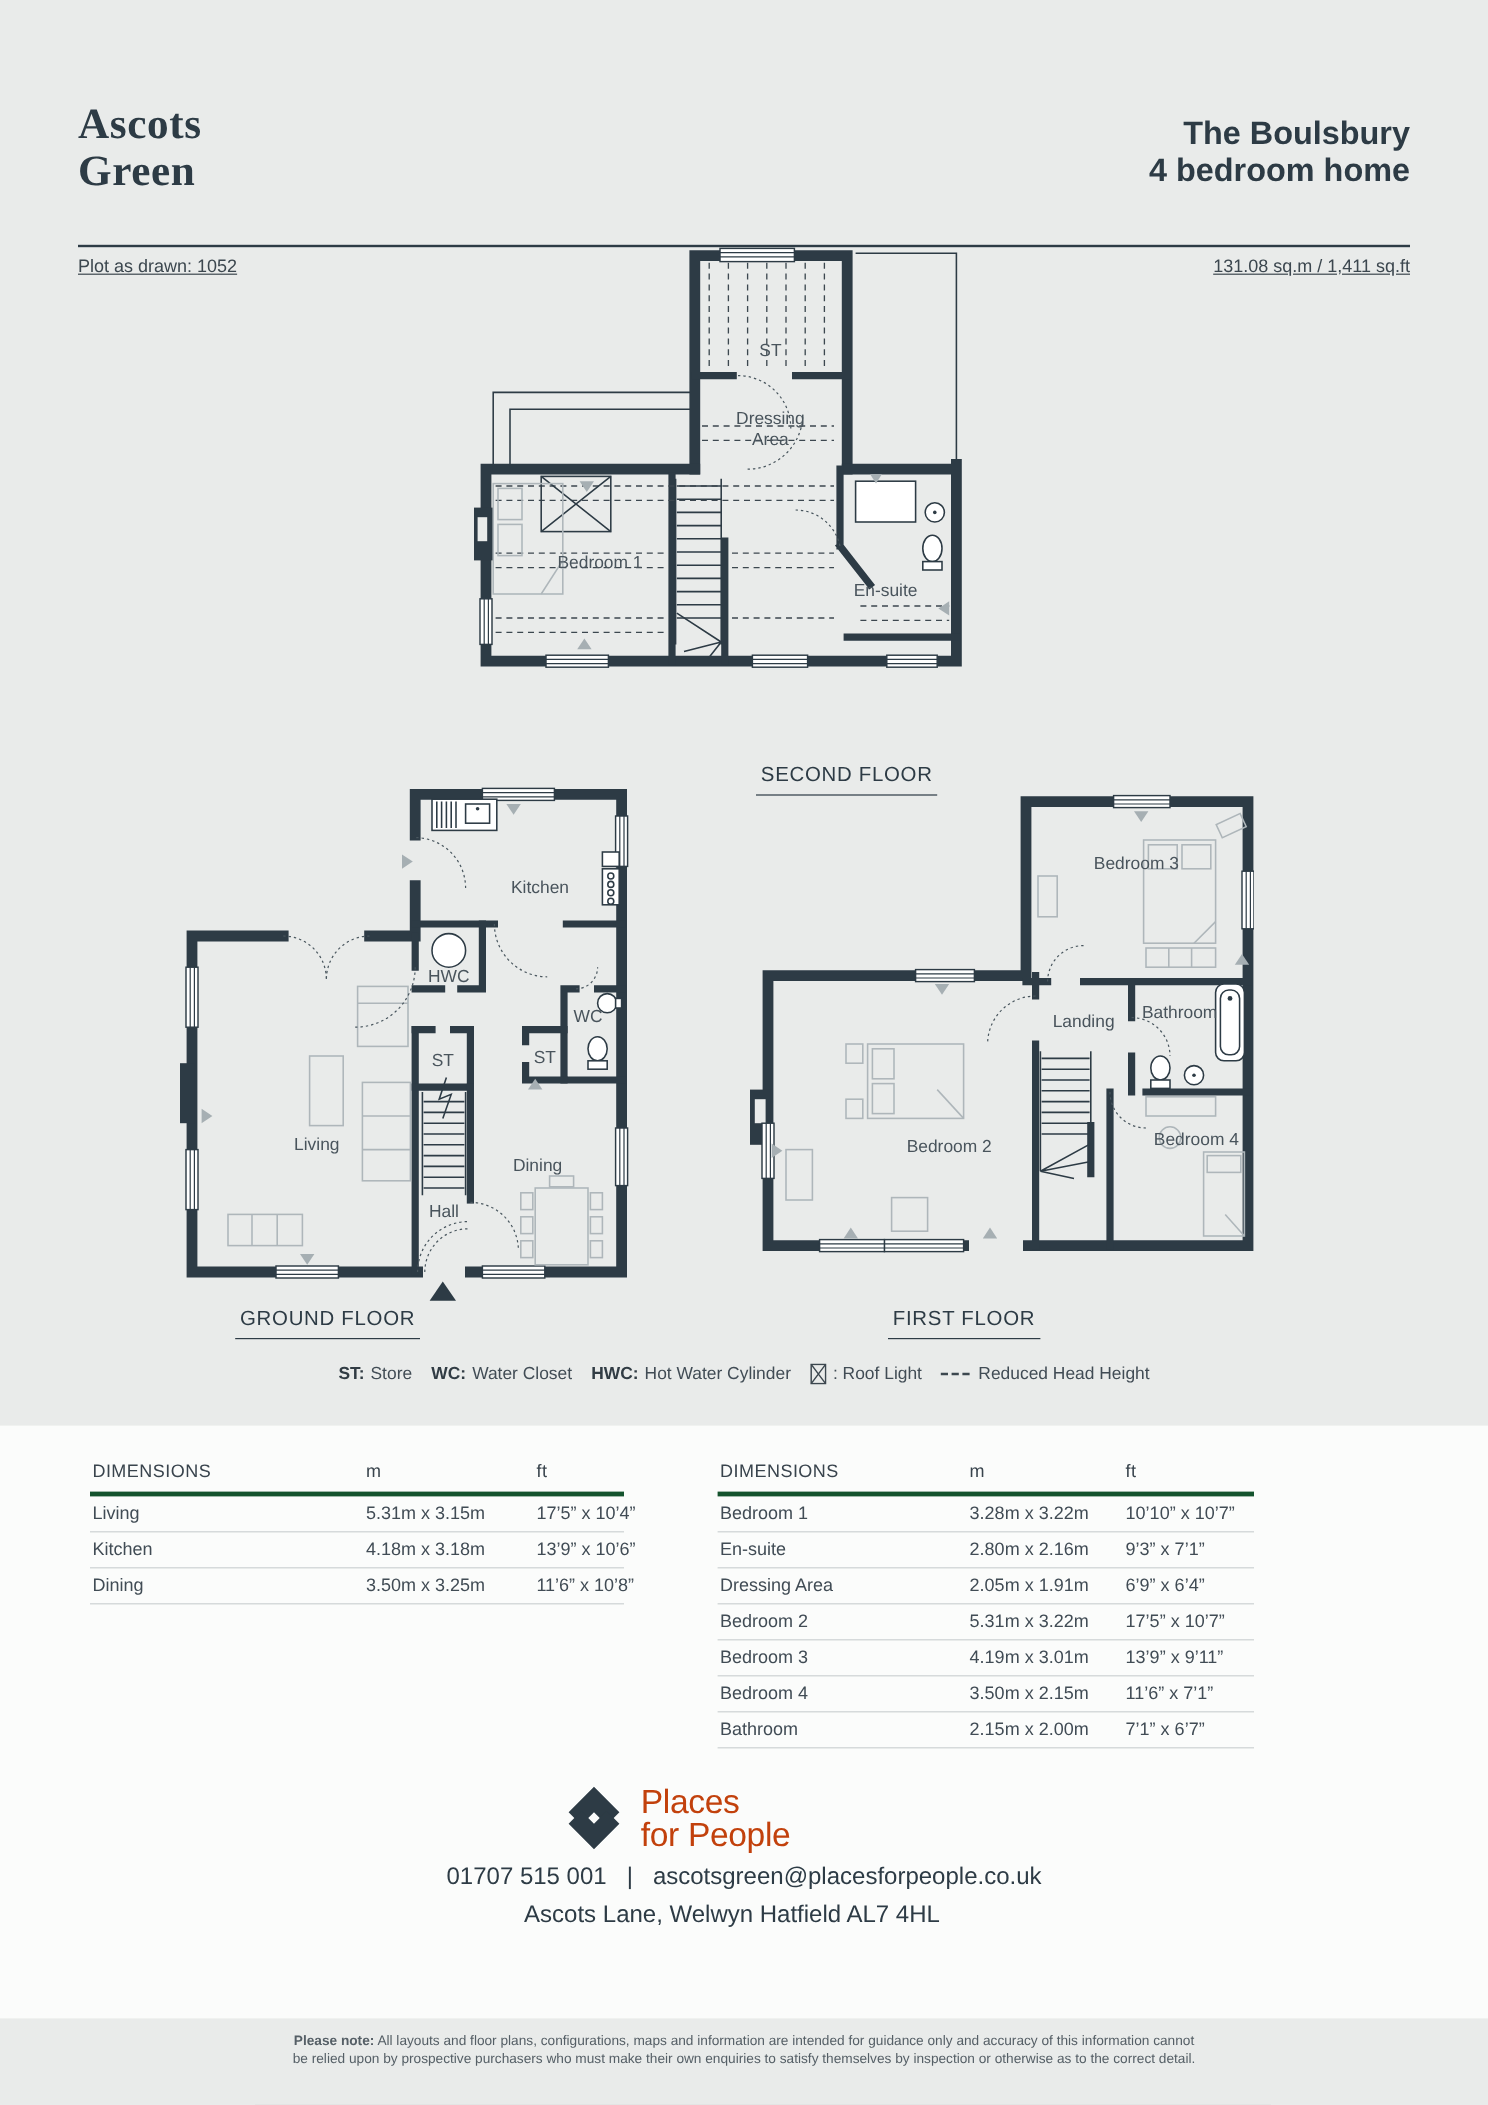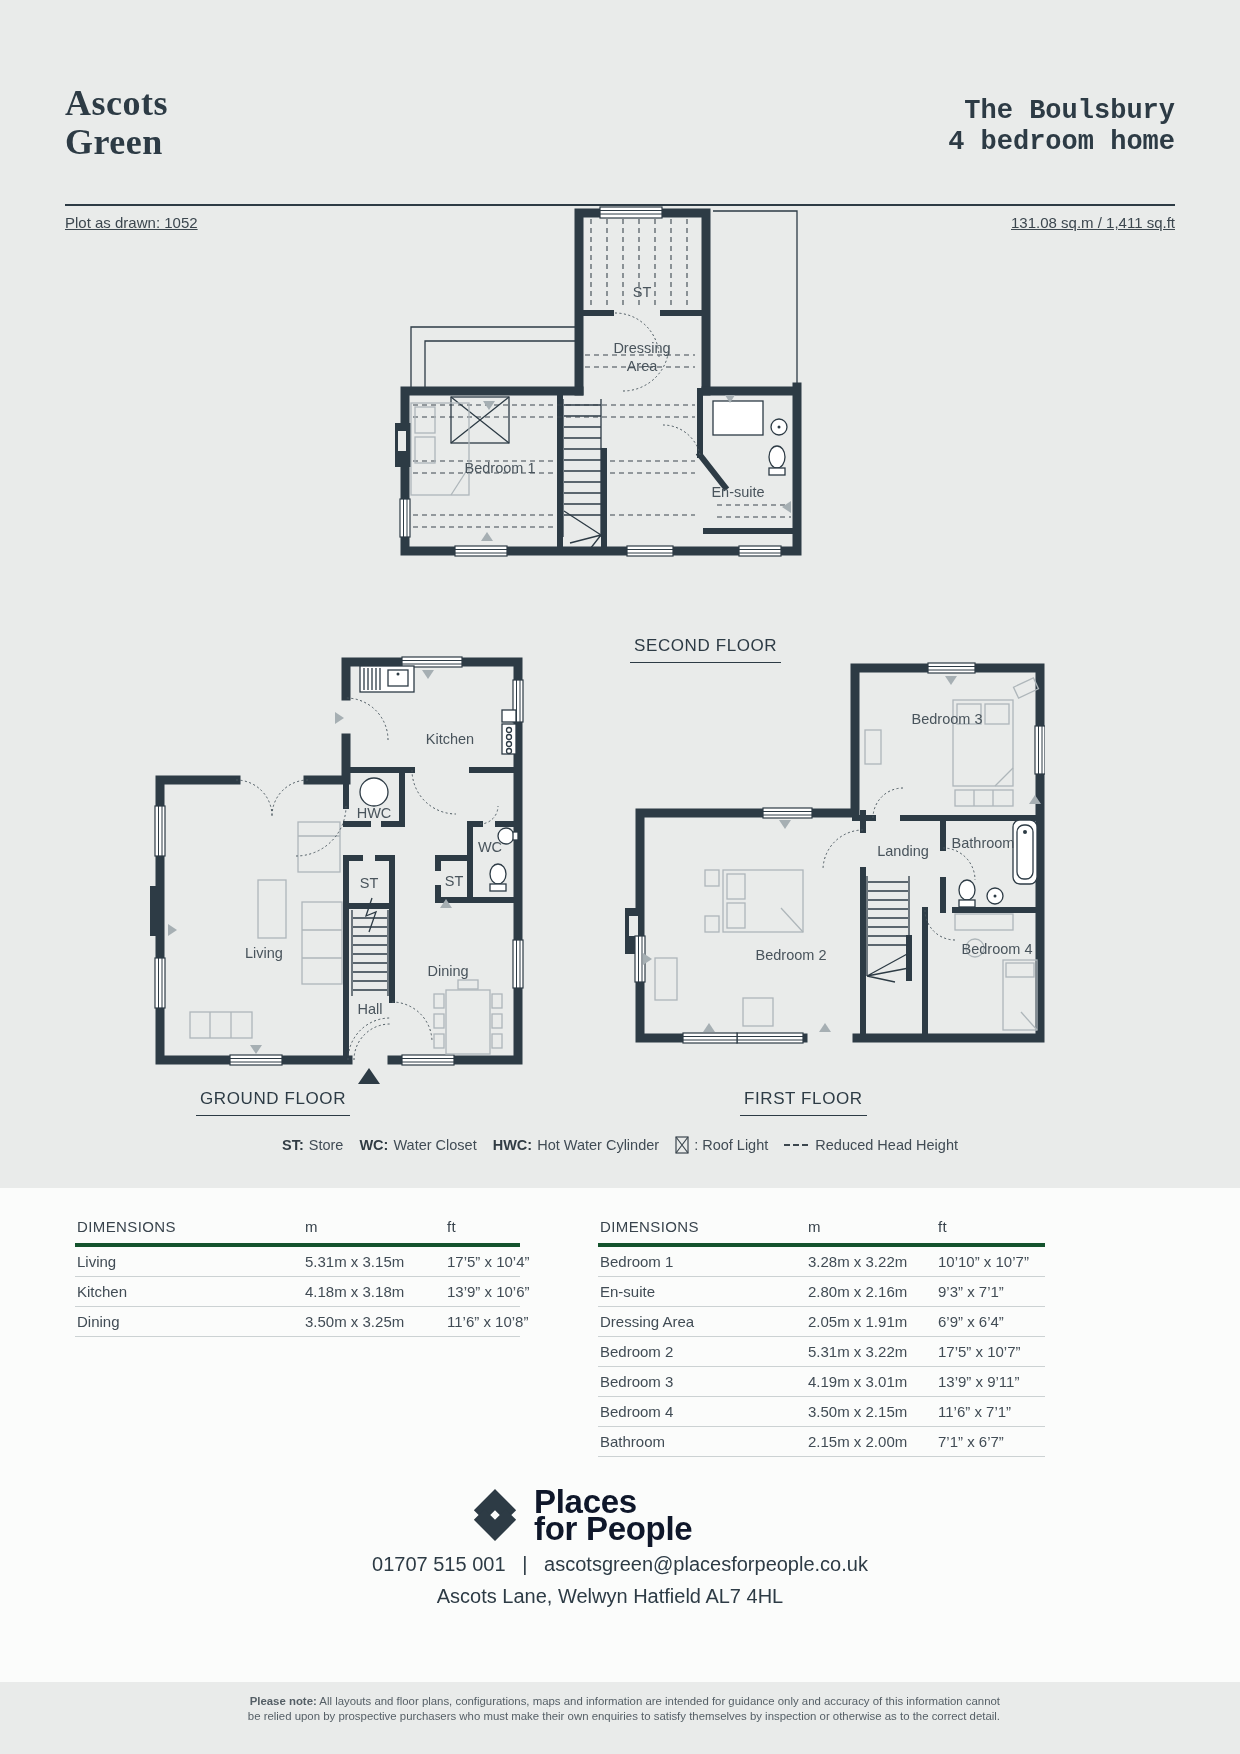--- a/index.html
+++ b/index.html
@@ -3,21 +3,21 @@
 <meta charset="utf-8">
 <style>
   html,body{margin:0;padding:0;background:#d8dadb;}
   .sheet{position:relative;width:1240px;height:1754px;background:#e9ebea;overflow:hidden;
          font-family:"Liberation Sans",sans-serif;color:#414c55;}
   .white-band{position:absolute;left:0;top:1188px;width:1240px;height:494px;background:#fbfcfb;}
   .abs{position:absolute;}
   
   .brand{left:65px;top:84px;font-family:"Liberation Serif",serif;font-weight:700;
          font-size:36px;line-height:39px;color:#2d3b45;letter-spacing:.5px;}
-  .home-title{right:65px;top:96px;text-align:right;font-family:Liberation Mono, monospace;
+  .home-title{right:65px;top:96px;text-align:right;font-family:Liberation Sans, sans-serif;
          font-weight:700;font-size:27px;line-height:31px;color:#2d3b45;}
   .rule{left:65px;top:204px;width:1110px;height:2px;background:#2d3b45;}
   .subline{top:214px;font-size:15px;color:#3c474f;text-decoration:underline;}
   
   .floor-label{font-size:17px;letter-spacing:.6px;color:#2d3b45;font-weight:500;
          border-bottom:1.5px solid #2d3b45;padding:0 4px 6px 4px;}
   
   .legend{left:0;top:1136px;width:1240px;display:flex;justify-content:center;align-items:center;
           gap:16px;font-size:14.5px;color:#414c55;}
   .legend .item{display:flex;align-items:center;gap:5px;}
@@ -25,24 +25,24 @@
   .dash-swatch{display:inline-block;width:24px;border-top:2px dashed #3c474f;margin-right:2px;}
   
   .dim-table{position:absolute;font-size:15px;color:#414c55;}
   .dim-head{position:relative;height:31px;border-bottom:4px solid #14532d;color:#39444d;letter-spacing:.4px;}
   .dim-row{position:relative;height:29px;border-bottom:1px solid #ccd2d3;}
   .dim-table span{position:absolute;top:6px;left:2px;white-space:nowrap;}
   .t1 .c-m{left:230px!important;} .t1 .c-ft{left:372px!important;}
   .t2 .c-m{left:210px!important;} .t2 .c-ft{left:340px!important;}
   
   .logo-wrap{left:470px;top:1487px;display:flex;align-items:center;gap:14px;}
-  .logo-text{font-size:33px;line-height:27px;font-weight:700;color:#0f172a;letter-spacing:-.3px;}
+  .logo-text{font-size:28px;line-height:27px;font-weight:400;color:#c2410c;letter-spacing:-.3px;}
   .contact{left:0;top:1553px;width:1240px;text-align:center;font-size:20px;color:#2d3b45;}
   .address{left:0;top:1585px;width:1220px;text-align:center;font-size:20px;color:#2d3b45;}
-  .disc{left:240px;top:1694px;width:760px;text-align:right;font-size:11.4px;line-height:15px;color:#555f66;}
+  .disc{left:240px;top:1694px;width:760px;text-align:center;font-size:11.4px;line-height:15px;color:#555f66;}
   .disc .b{font-weight:700;}
   
   .wall{stroke:#2d3b45;stroke-width:9;fill:none;stroke-linecap:square;}
   .wallthin{stroke:#2d3b45;stroke-width:6;fill:none;stroke-linecap:square;}
   .roof{stroke:#2d3b45;stroke-width:1.3;fill:none;}
   .furn{stroke:#aeb6ba;stroke-width:1.3;fill:none;}
   .dash{stroke:#3c474f;stroke-width:1.1;fill:none;stroke-dasharray:5 4;}
   .door{stroke:#49565e;stroke-width:1;fill:none;stroke-dasharray:2 2.5;}
   .win{fill:#ffffff;stroke:#2d3b45;stroke-width:1.2;}
   .winline{stroke:#2d3b45;stroke-width:1;}

